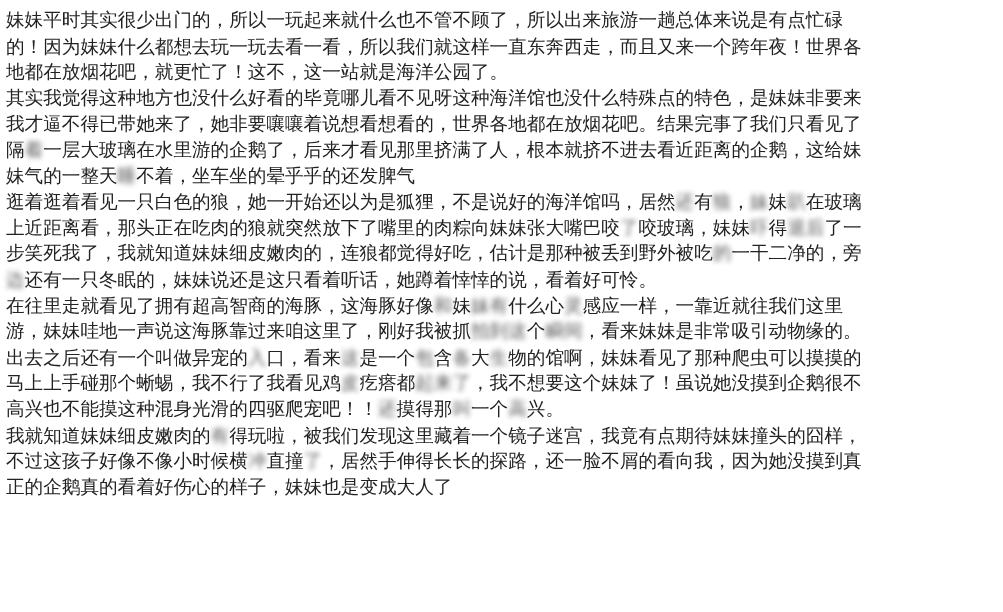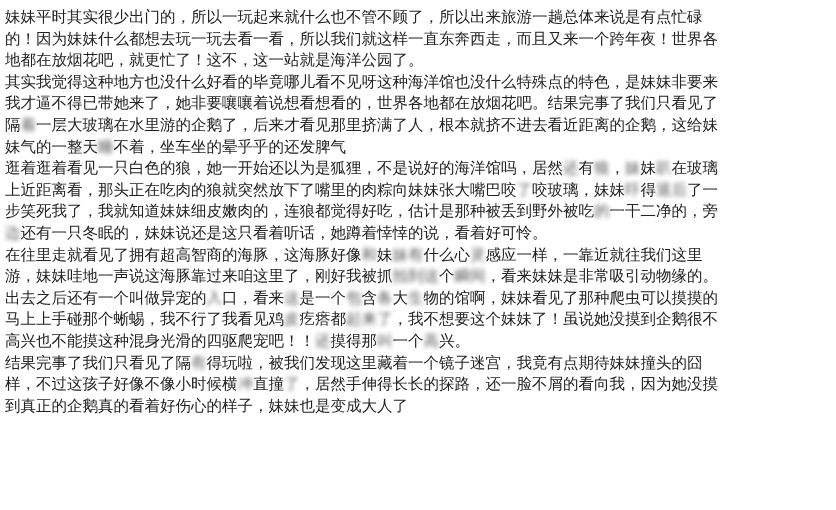--- a/index.html
+++ b/index.html
@@ -32,15 +32,15 @@
 </head>
 <body>
 
 <div class="page">
   <div class="article" id="article">
       <p class="para"><span class="plain">妹妹平时其实很少出门的，所以一玩起来就什么也不管不顾了，所以出来旅游一趟总体来说是有点忙碌的！因为妹妹什么都想去玩一玩去看一看，所以我们就这样一直东奔西走，而且又来一个跨年夜！世界各地都在放烟花吧，就更忙了！这不，这一站就是海洋公园了。</span></p>
       <p class="para"><span class="plain">其实我觉得这种地方也没什么好看的毕竟哪儿看不见呀这种海洋馆也没什么特殊点的特色，是妹妹非要来我才逼不得已带她来了，她非要嚷嚷着说想看想看的，世界各地都在放烟花吧。结果完事了我们只看见了隔</span><span class="redact">着</span><span class="plain">一层大玻璃在水里游的企鹅了，后来才看见那里挤满了人，根本就挤不进去看近距离的企鹅，这给妹妹气的一整天</span><span class="redact">睡</span><span class="plain">不着，坐车坐的晕乎乎的还发脾气</span></p>
       <p class="para"><span class="plain">逛着逛着看见一只白色的狼，她一开始还以为是狐狸，不是说好的海洋馆吗，居然</span><span class="redact">还</span><span class="plain">有</span><span class="redact">狼</span><span class="plain">，</span><span class="redact">妹</span><span class="plain">妹</span><span class="redact">趴</span><span class="plain">在玻璃上近距离看，那头正在吃肉的狼就突然放下了嘴里的肉粽向妹妹张大嘴巴咬</span><span class="redact">了</span><span class="plain">咬玻璃，妹妹</span><span class="redact">吓</span><span class="plain">得</span><span class="redact">退后</span><span class="plain">了一步笑死我了，我就知道妹妹细皮嫩肉的，连狼都觉得好吃，估计是那种被丢到野外被吃</span><span class="redact">的</span><span class="plain">一干二净的，旁</span><span class="redact">边</span><span class="plain">还有一只冬眠的，妹妹说还是这只看着听话，她蹲着悻悻的说，看着好可怜。</span></p>
       <p class="para"><span class="plain">在往里走就看见了拥有超高智商的海豚，这海豚好像</span><span class="redact">和</span><span class="plain">妹</span><span class="redact">妹有</span><span class="plain">什么心</span><span class="redact">灵</span><span class="plain">感应一样，一靠近就往我们这里游，妹妹哇地一声说这海豚靠过来咱这里了，刚好我被抓</span><span class="redact">拍到这</span><span class="plain">个</span><span class="redact">瞬间</span><span class="plain">，看来妹妹是非常吸引动物缘的。</span></p>
       <p class="para"><span class="plain">出去之后还有一个叫做异宠的</span><span class="redact">入</span><span class="plain">口，看来</span><span class="redact">这</span><span class="plain">是一个</span><span class="redact">包</span><span class="plain">含</span><span class="redact">各</span><span class="plain">大</span><span class="redact">生</span><span class="plain">物的馆啊，妹妹看见了那种爬虫可以摸摸的马上上手碰那个蜥蜴，我不行了我看见鸡</span><span class="redact">皮</span><span class="plain">疙瘩都</span><span class="redact">起来了</span><span class="plain">，我不想要这个妹妹了！虽说她没摸到企鹅很不高兴也不能摸这种混身光滑的四驱爬宠吧！！</span><span class="redact">还</span><span class="plain">摸得那</span><span class="redact">叫</span><span class="plain">一个</span><span class="redact">高</span><span class="plain">兴。</span></p>
-      <p class="para"><span class="plain">结果完事了我们只看见了隔</span><span class="redact">有</span><span class="plain">得玩啦，被我们发现这里藏着一个镜子迷宫，我竟有点期待妹妹撞头的囧样，不过这孩子好像不像小时候横</span><span class="redact">冲</span><span class="plain">直撞</span><span class="redact">了</span><span class="plain">，居然手伸得长长的探路，还一脸不屑的看向我，因为她没摸到真正的企鹅真的看着好伤心的样子，妹妹也是变成大人了</span></p>
+      <p class="para"><span class="plain">我就知道妹妹细皮嫩肉的</span><span class="redact">有</span><span class="plain">得玩啦，被我们发现这里藏着一个镜子迷宫，我竟有点期待妹妹撞头的囧样，不过这孩子好像不像小时候横</span><span class="redact">冲</span><span class="plain">直撞</span><span class="redact">了</span><span class="plain">，居然手伸得长长的探路，还一脸不屑的看向我，因为她没摸到真正的企鹅真的看着好伤心的样子，妹妹也是变成大人了</span></p>
     </div>
 </div>
 
 </body></html>

